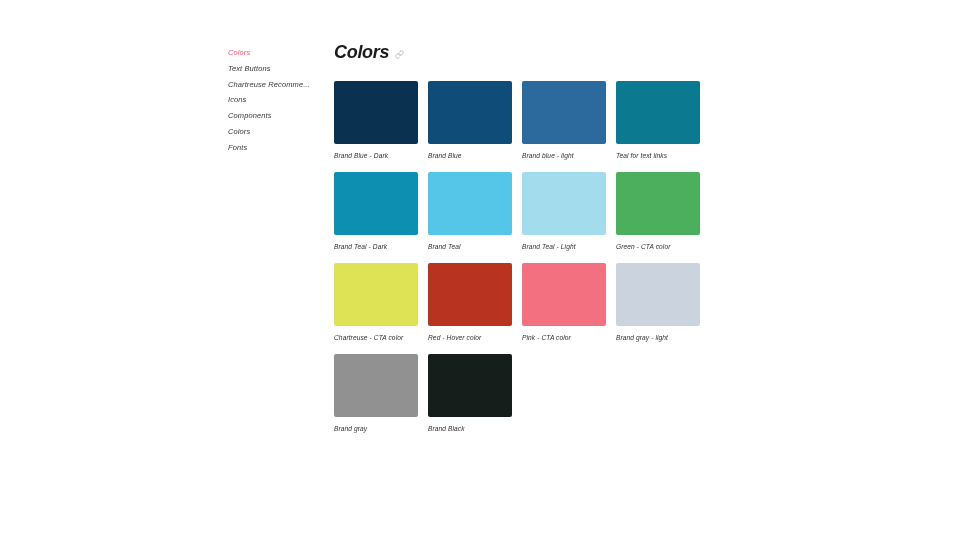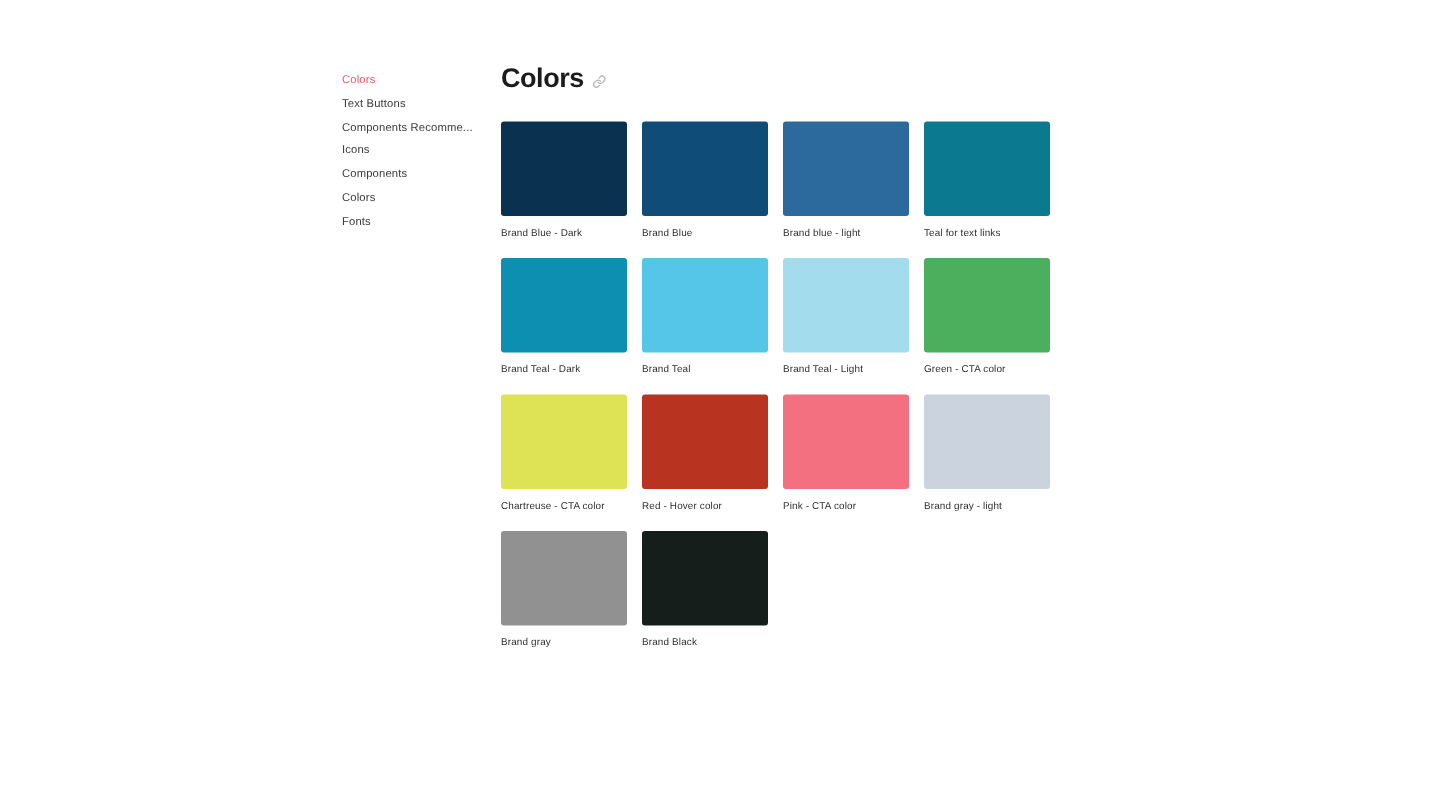--- a/index.html
+++ b/index.html
@@ -15,20 +15,21 @@
     font-family: "Liberation Sans", sans-serif;
     color: #2b2b2b;
     -webkit-font-smoothing: antialiased;
   }
 
   .page {
     position: relative;
     width: 960px;
     height: 540px;
     background: #ffffff;
+    font-style: italic;
   }
 
   
   .sidebar {
     position: absolute;
     left: 228px;
     top: 45px;
     width: 92px;
   }
 
@@ -111,21 +112,21 @@
   }
 </style>
 </head>
 <body>
 
 <div class="page">
 
   <nav class="sidebar">
     <div class="nav-item active" style="color: rgb(242, 86, 110);">Colors</div>
     <div class="nav-item">Text Buttons</div>
-    <div class="nav-item">Components Recomme...</div>
+    <div class="nav-item">Chartreuse Recomme...</div>
     <div class="nav-item">Icons</div>
     <div class="nav-item">Components</div>
     <div class="nav-item">Colors</div>
     <div class="nav-item">Fonts</div>
   </nav>
 
   <main class="content">
 
     <div class="title-row">
       <h1 class="page-title">Colors</h1>

